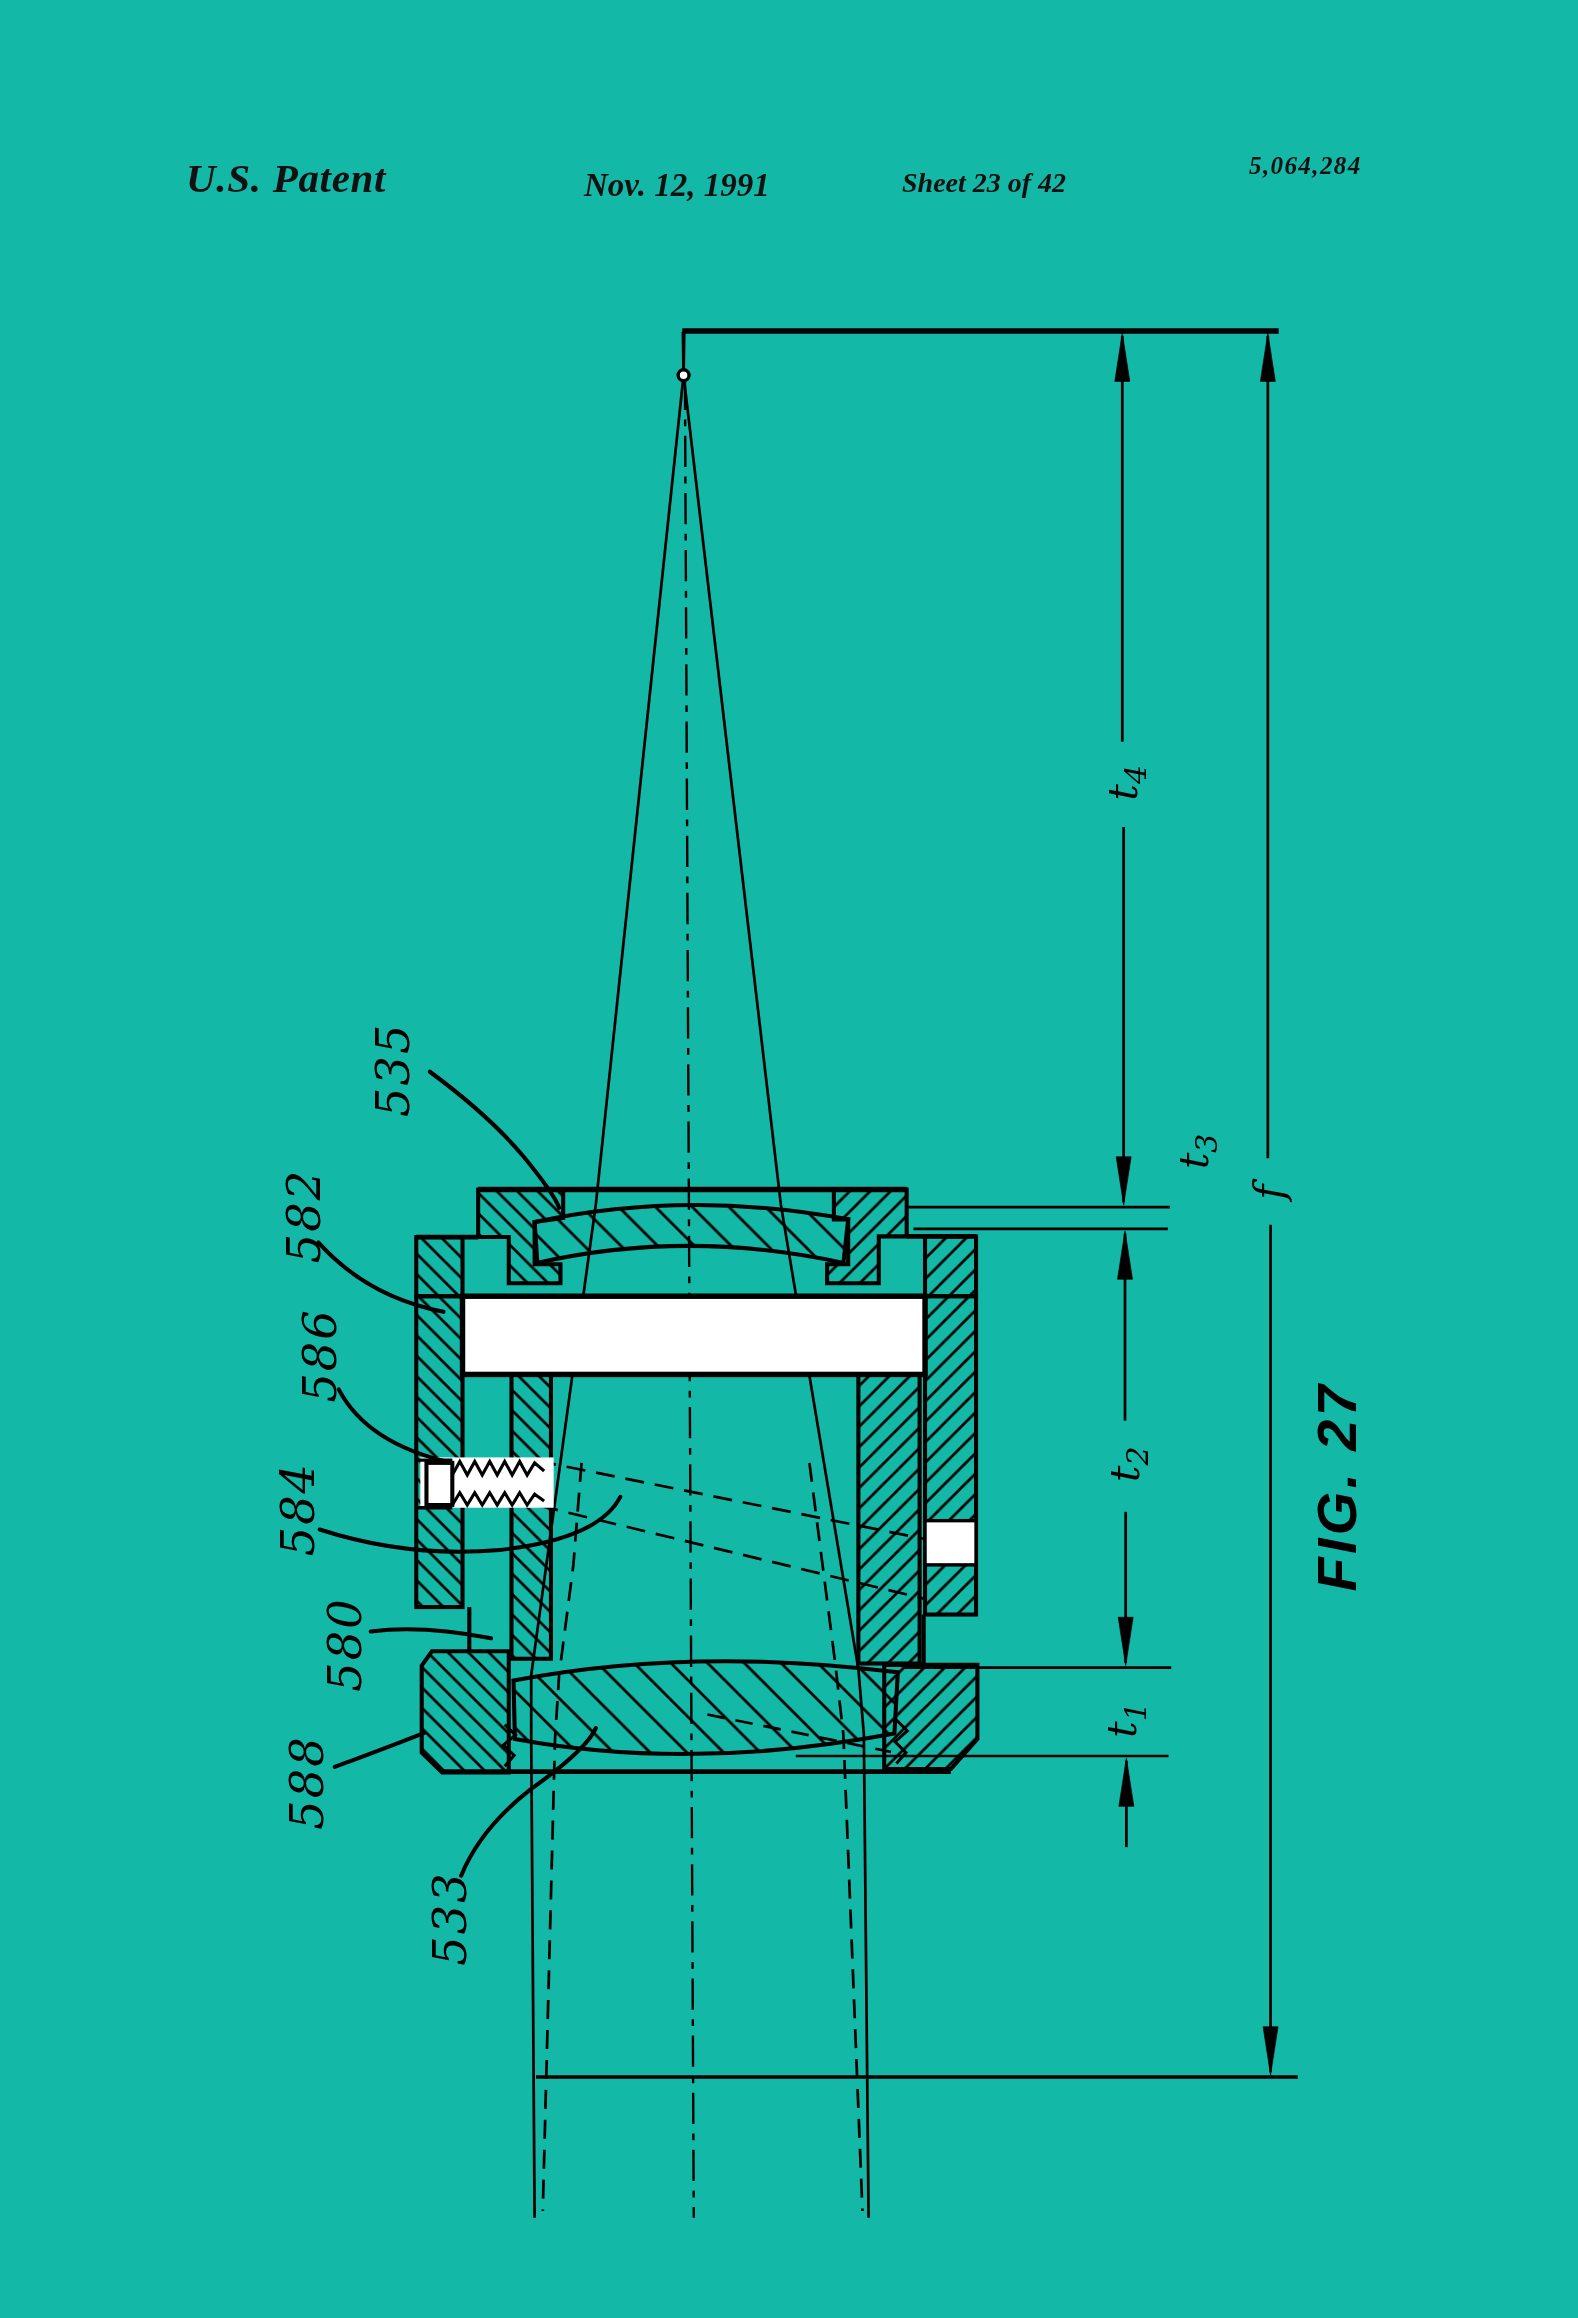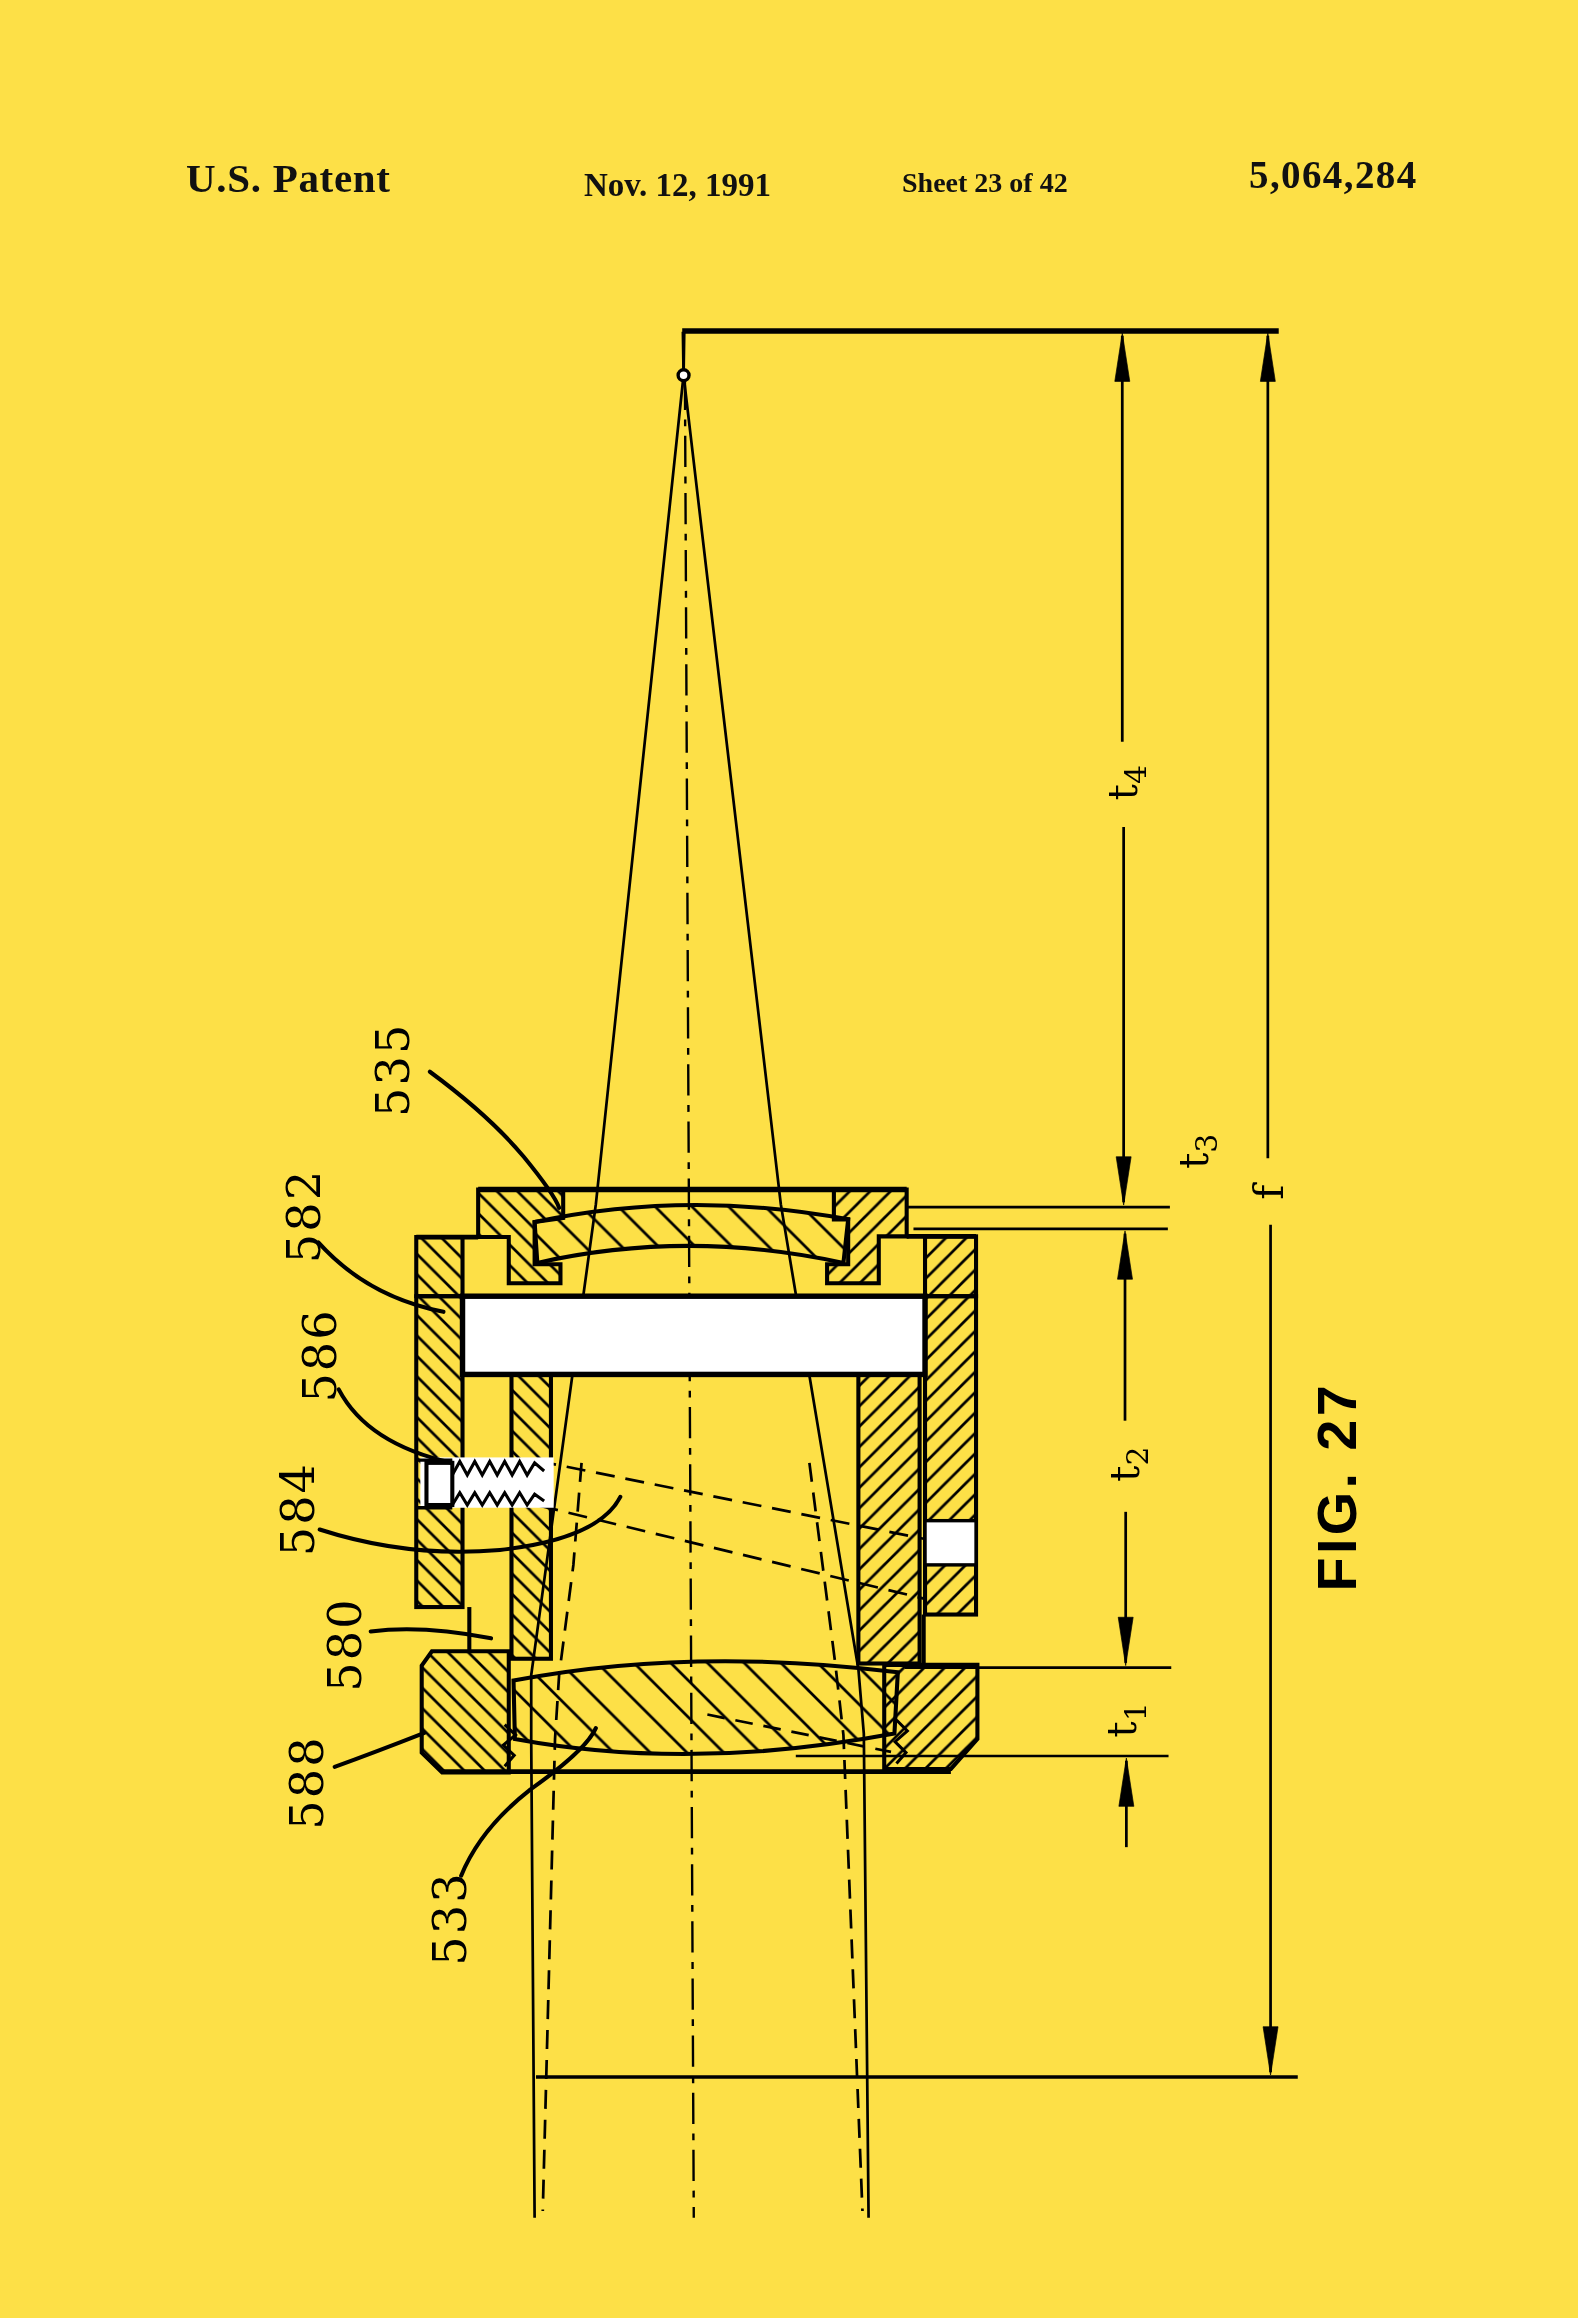--- a/index.html
+++ b/index.html
@@ -1,28 +1,29 @@
 <!DOCTYPE html>
 <html style="font-size:11px"><head>
 <meta charset="utf-8">
 <style>
   html,body{margin:0;padding:0;background:#e8e8e8;}
   #page{
     position:relative;
     width:1578px;height:2319px;
-    background:#fde047;
+    background:#14b8a6;
     font-family:"Liberation Serif", serif;
     color:#111;
     overflow:hidden;
+    font-style:italic;
   }
   .hdr{position:absolute;white-space:nowrap;}
   .hdr-title{left:186px;top:154px;font-size:41px;font-weight:bold;letter-spacing:0.7px;}
   .hdr-date{left:584px;top:167px;font-size:33px;font-weight:bold;}
   .hdr-sheet{left:902px;top:167px;font-size:28px;font-weight:bold;}
-  .hdr-patnum{left:1249px;top:152px;font-size:39px;font-weight:bold;letter-spacing:1.4px;}
+  .hdr-patnum{left:1249px;top:152px;font-size:25px;font-weight:bold;letter-spacing:1.4px;}
   svg{position:absolute;left:0;top:0;}
   .ref{font-family:"DejaVu Serif",serif;font-size:68px;letter-spacing:3px;fill:#000;text-anchor:middle;}
   .dim{font-family:"DejaVu Serif",serif;font-size:60px;fill:#000;text-anchor:middle;}
   .dim .sub{font-size:44px;}
   .figcap{font-family:"Liberation Sans",sans-serif;font-size:82px;font-weight:bold;letter-spacing:5px;fill:#000;text-anchor:middle;}
 </style>
 </head>
 <body>
 
 <div id="page">

